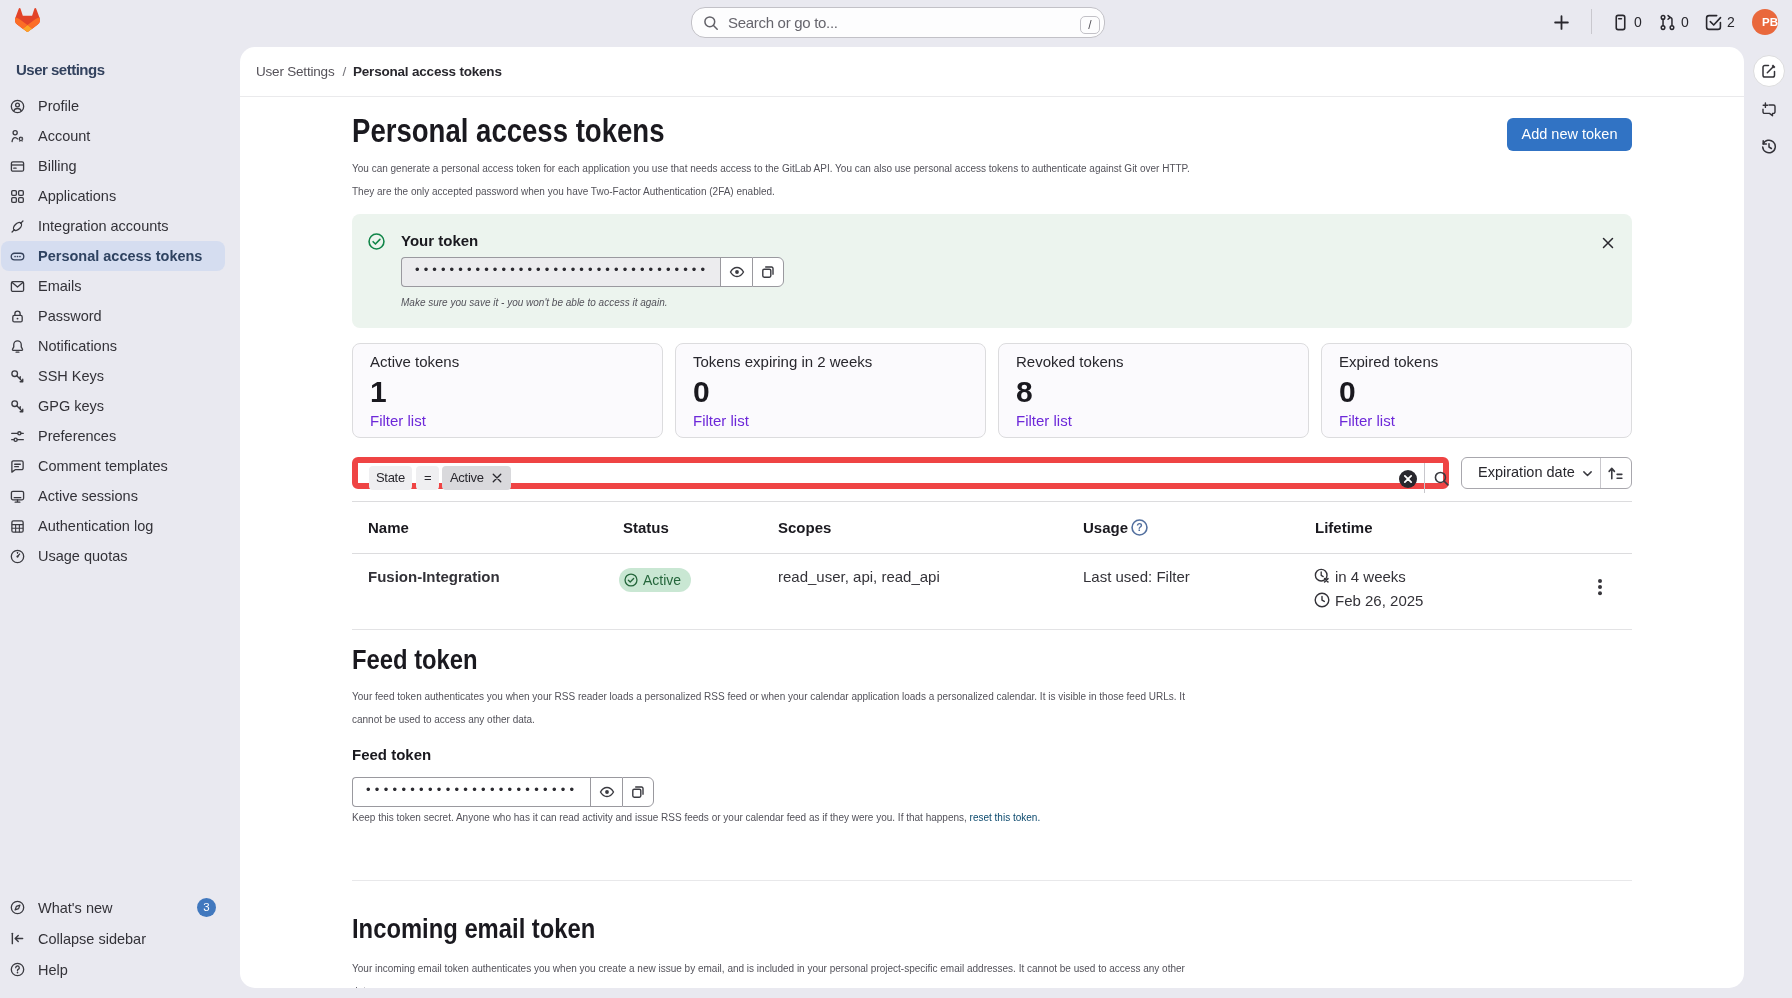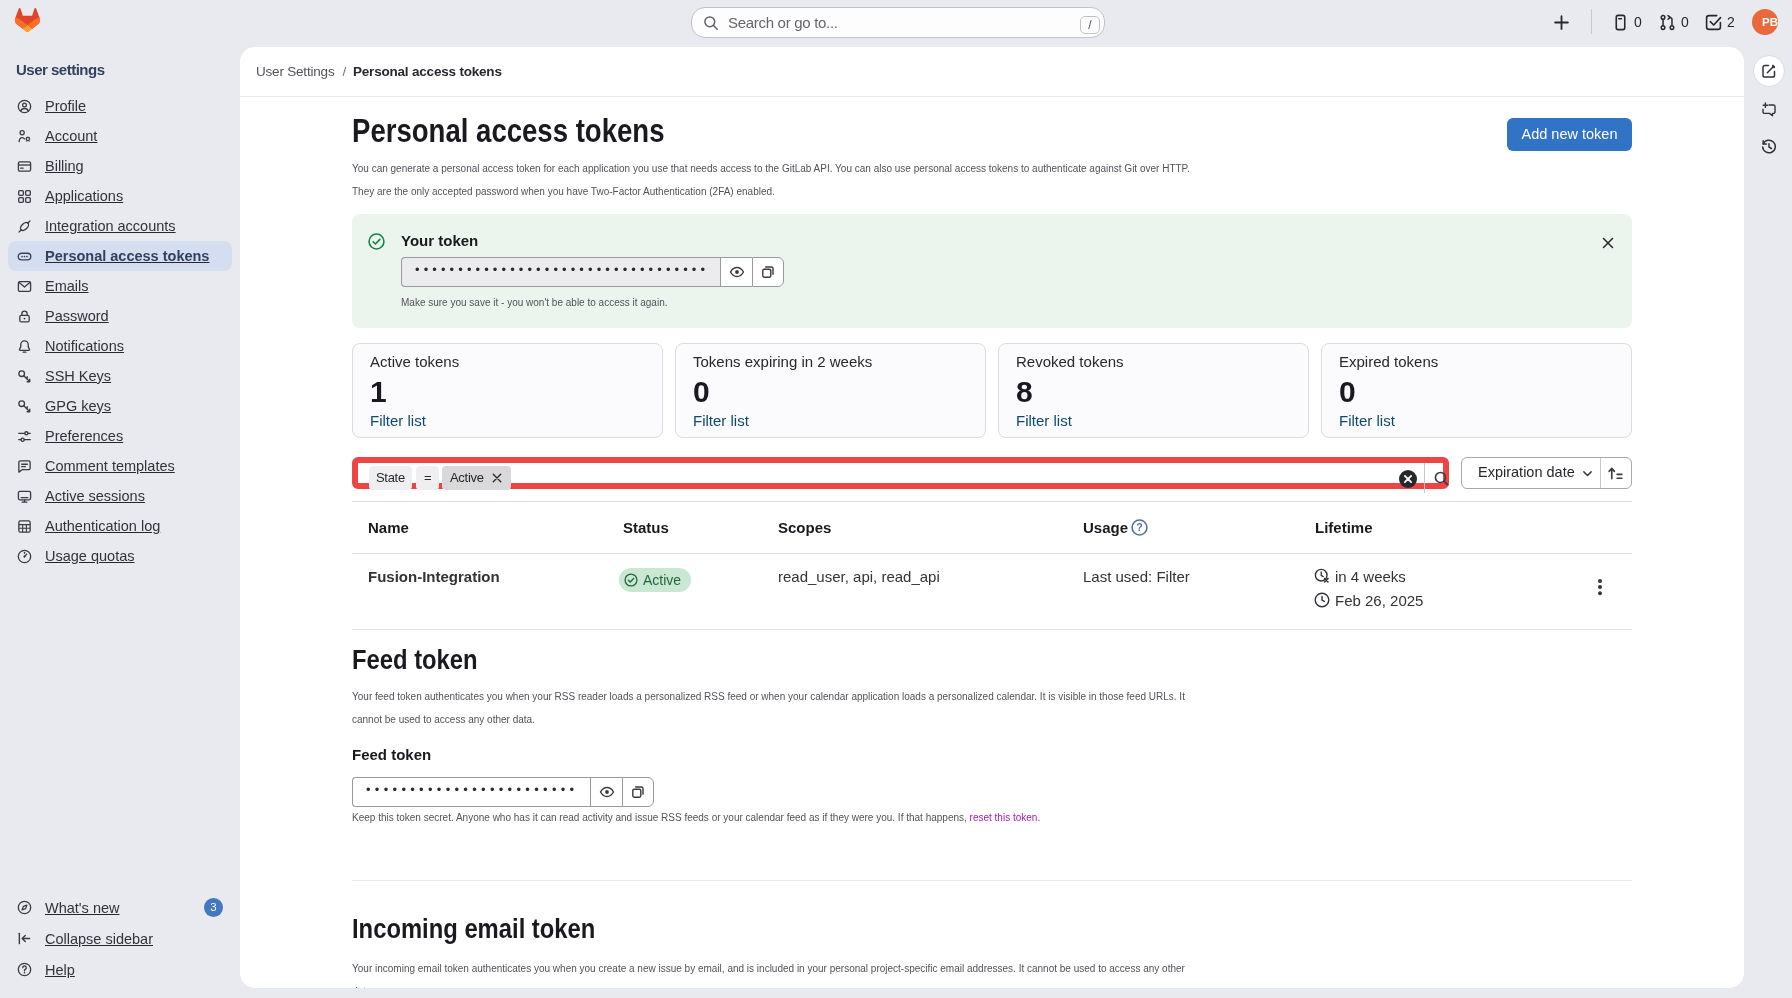--- a/index.html
+++ b/index.html
@@ -13,21 +13,21 @@
 #searchbox .ph { color:#66656d; font-size:15px; letter-spacing:-0.3px; margin-left:9px; }
 #searchbox .mag { margin-left:11px; }
 #slash { position:absolute; left:388px; top:8px; width:20px; height:18px; border:1px solid #c2c1c7; border-radius:5px; color:#535158; font-size:12px; text-align:center; line-height:16px; }
 .topicon { position:absolute; top:13.5px; }
 .cnt { position:absolute; top:14px; font-size:14px; color:#28272d; }
 #topdiv { position:absolute; left:1591px; top:9px; width:1px; height:25px; background:#c9c8ce; }
 #avatar { position:absolute; left:1752px; top:9px; width:26px; height:26px; border-radius:50%; background:#e9683c; color:#fff; font-size:11.5px; font-weight:bold; text-align:right; line-height:26px; }
 
 
 #sb-title { position:absolute; left:16px; top:61px; font-size:15px; letter-spacing:-0.5px; font-weight:bold; color:#33425e; }
-.nav { position:absolute; left:8px; width:224px;text-decoration:underline; }
+.nav { position:absolute; left:1px; width:224px; }
 .nav .item { height:30px; display:flex; align-items:center; border-radius:8px; color:#333238; font-size:14.5px; }
 .nav .item svg { width:15px; height:15px; margin-left:9px; margin-right:13px; flex:none; }
 .nav .item.active { background:#d5ddf0; color:#2f4361; font-weight:bold; }
 .badge3 { position:absolute; left:196px; top:6px; width:19px; height:19px; border-radius:50%; background:#4178be; color:#fff; font-size:11.5px; text-align:center; line-height:19px; }
 
 
 #panel { position:absolute; left:240px; top:47px; width:1504px; height:941px; background:#fff; border-radius:15px; overflow:hidden; }
 #crumbs { position:absolute; left:16px; top:0; height:49px; display:flex; align-items:center; font-size:13.5px; letter-spacing:-0.2px; color:#545158; }
 #crumbs b { color:#28272d; font-weight:bold; }
 #crumbs .sep { margin-left:8px; margin-right:7px; color:#737278; }
@@ -45,35 +45,35 @@
 .tokgroup .fld { border:1px solid #9a999f; border-right:none; border-radius:4px 0 0 4px; display:flex; align-items:center; overflow:hidden; }
 .tokgroup .b { width:32px; border:1px solid #9a999f; border-right:none; background:#fff; display:flex; align-items:center; justify-content:center; }
 .tokgroup .b:last-child { border-right:1px solid #9a999f; border-radius:0 6px 6px 0; }
 .dots { font-size:13px; letter-spacing:4.1px; color:#2b2a30; white-space:nowrap; margin-left:13px; margin-top:-5px; }
 
 
 #cards { left:112px; top:296px; width:1280px; display:flex; gap:12px; }
 .card { width:311px; height:95px; background:#fbfafd; border:1px solid #dcdcde; border-radius:8px; position:relative; }
 .card .t { position:absolute; left:17px; top:9px; font-size:15px; color:#28272d; }
 .card .n { position:absolute; left:17px; top:33px; font-size:30px; line-height:30px; font-weight:bold; color:#1a191f; }
-.card .f { position:absolute; left:17px; top:68px; font-size:15px; color:#0c4a6e;text-align:right; }
+.card .f { position:absolute; left:17px; top:68px; font-size:15px; color:#6d28d9;text-align:right; }
 
 
 #fbar { left:112px; top:410px; width:1097px; height:32px; border:6px solid #ef4444; border-radius:6px; background:#fff; }
 .chip { position:absolute; top:3px; height:24px; font-size:13px; letter-spacing:-0.3px; line-height:24px; border-radius:4px; color:#28272d; }
 #drop { left:1221px; top:410px; width:171px; height:32px; border:1px solid #a8a7ad; border-radius:6px; background:#fff; }
 
 
 .hline { position:absolute; background:#dcdcde; height:1px; }
 .th { position:absolute; font-size:15px; font-weight:bold; color:#1a191f; }
 .td { position:absolute; font-size:15px; color:#333238; }
 
 
 hr.sep2 { position:absolute; border:none; height:1px; background:#e8e8ea; }
-a.bl { color:#a21caf; text-decoration:none; }
+a.bl { color:#0c4a6e; text-decoration:none; }
 </style>
 </head>
 <body>
 <svg id="logo" width="25" height="24" viewBox="0 0 25 24">
   <path fill="#e24329" d="m24.507 9.5-.034-.09L21.082.562a.896.896 0 0 0-1.694.091l-2.29 7.01H7.825L5.535.653a.898.898 0 0 0-1.694-.09L.451 9.411.416 9.5a6.297 6.297 0 0 0 2.09 7.278l.012.01.03.022 5.16 3.867 2.56 1.935 1.554 1.176a1.051 1.051 0 0 0 1.268 0l1.555-1.176 2.56-1.935 5.197-3.89.014-.01A6.297 6.297 0 0 0 24.507 9.5Z"></path>
   <path fill="#fc6d26" d="m24.507 9.5-.034-.09a11.44 11.44 0 0 0-4.56 2.051l-7.447 5.632 4.742 3.584 5.197-3.89.014-.01A6.297 6.297 0 0 0 24.507 9.5Z"></path>
   <path fill="#fca326" d="m7.707 20.677 2.56 1.935 1.555 1.176a1.051 1.051 0 0 0 1.268 0l1.555-1.176 2.56-1.935-4.743-3.584-4.755 3.584Z"></path>
   <path fill="#fc6d26" d="M5.01 11.461a11.43 11.43 0 0 0-4.56-2.05L.416 9.5a6.297 6.297 0 0 0 2.09 7.278l.012.01.03.022 5.16 3.867 4.745-3.584-7.444-5.632Z"></path>
 </svg>
 
@@ -251,21 +251,21 @@
             <circle cx="8" cy="8" r="1.9" fill="#3a3a40"></circle>
           </svg>
         </div>
       <div class="b">
           <svg width="16" height="16" viewBox="0 0 16 16">
             <rect x="2.8" y="5.2" width="8" height="8" rx="1.4" fill="#fff" stroke="#3a3a40" stroke-width="1.4"></rect>
             <path d="M5.2 3h6.4A1.4 1.4 0 0 1 13 4.4v6.4" fill="none" stroke="#3a3a40" stroke-width="1.4"></path>
           </svg>
         </div>
     </div>
-    <div class="para" style="position:absolute; left:49px; top:77px; color:#53525a;">Make sure you save it - you won't be able to access it again.</div>
+    <div class="para" style="position:absolute; left:49px; top:77px; color:#53525a;font-style:italic;">Make sure you save it - you won't be able to access it again.</div>
     <svg style="position:absolute;left:1248px;top:21px;" width="16" height="16" viewBox="0 0 16 16">
         <path d="M3.5 3.5 12.5 12.5 M12.5 3.5 3.5 12.5" stroke="#28272d" stroke-width="1.5" stroke-linecap="round"></path>
       </svg>
   </div>
 
   <div class="c" id="cards">
     <div class="card">
         <div class="t">Active tokens</div>
         <div class="n">1</div>
         <div class="f">Filter list</div>

